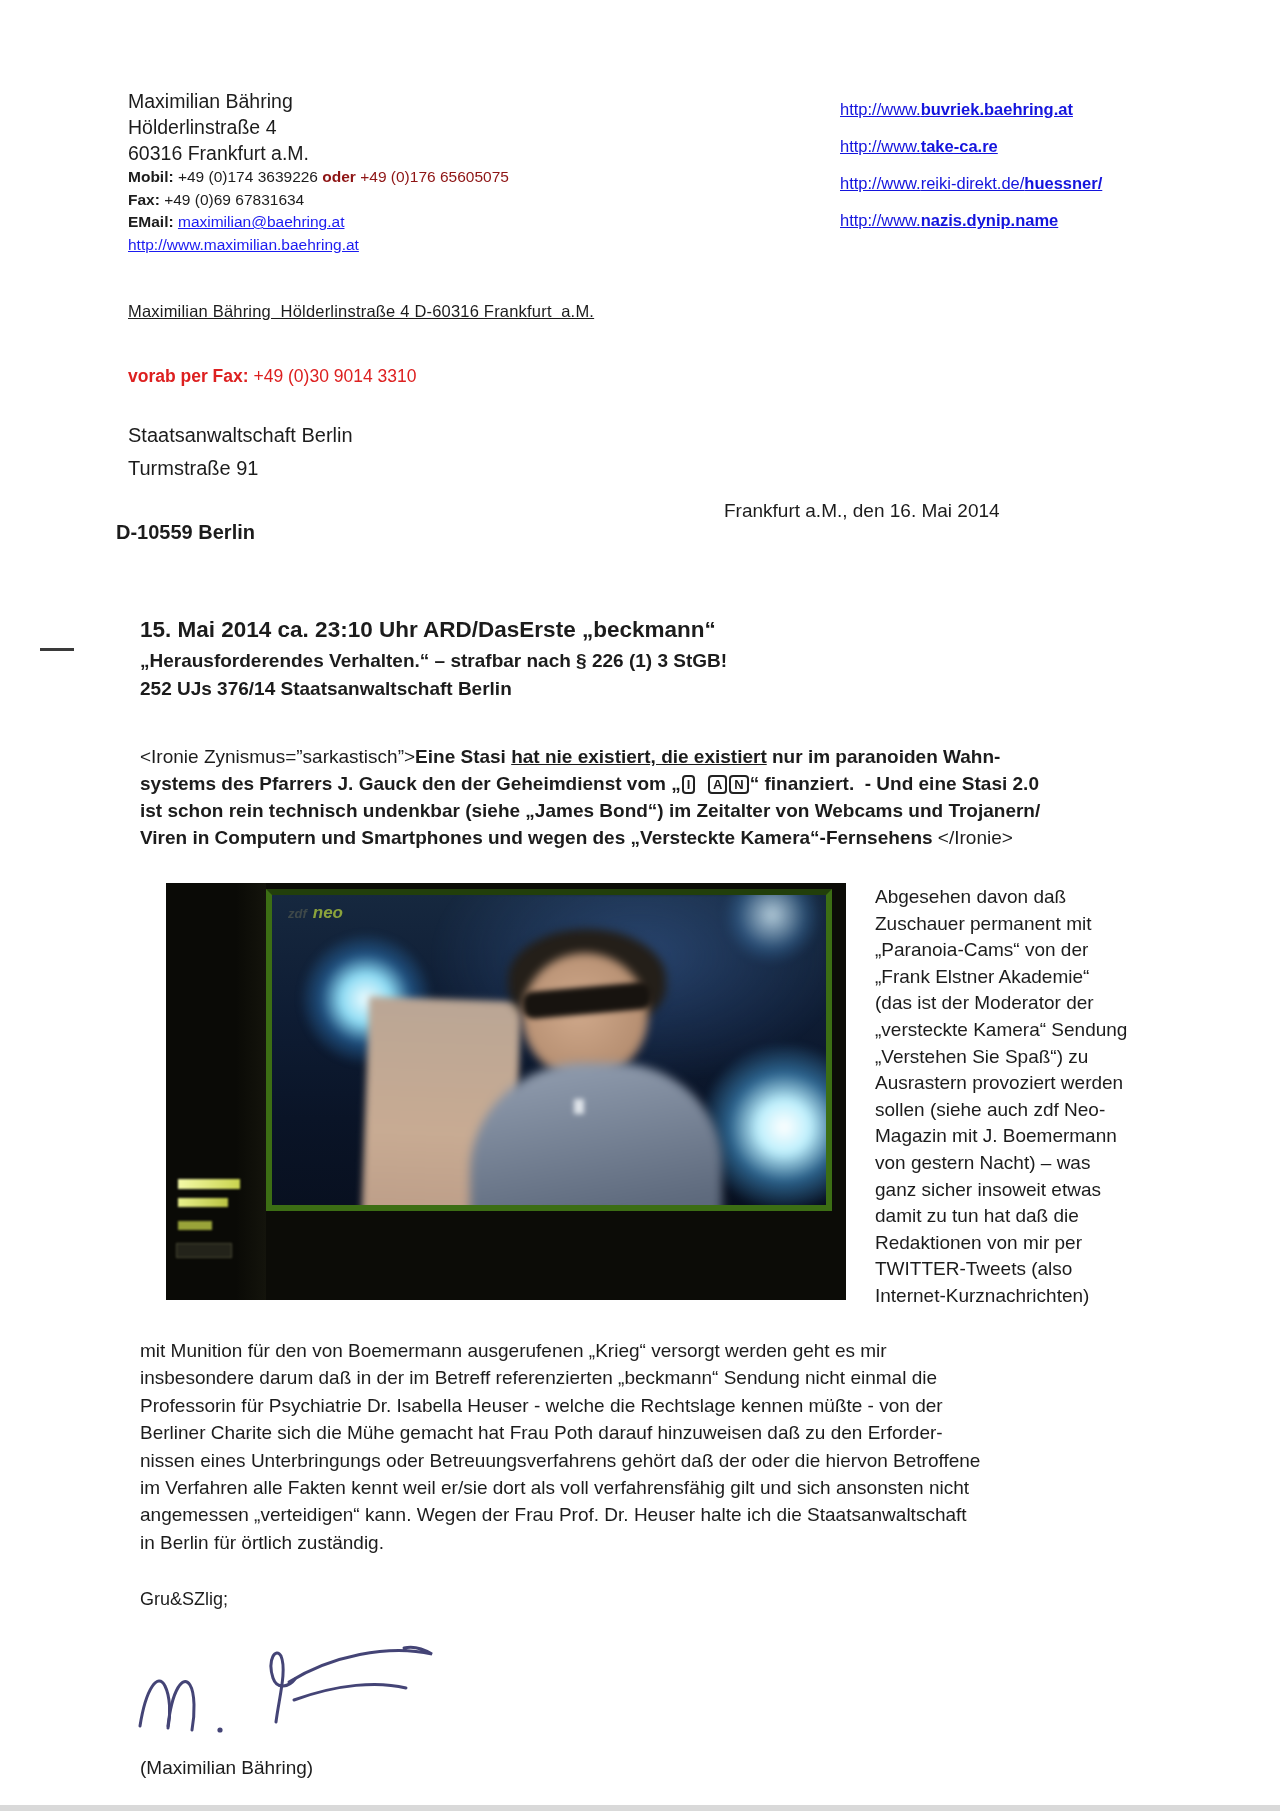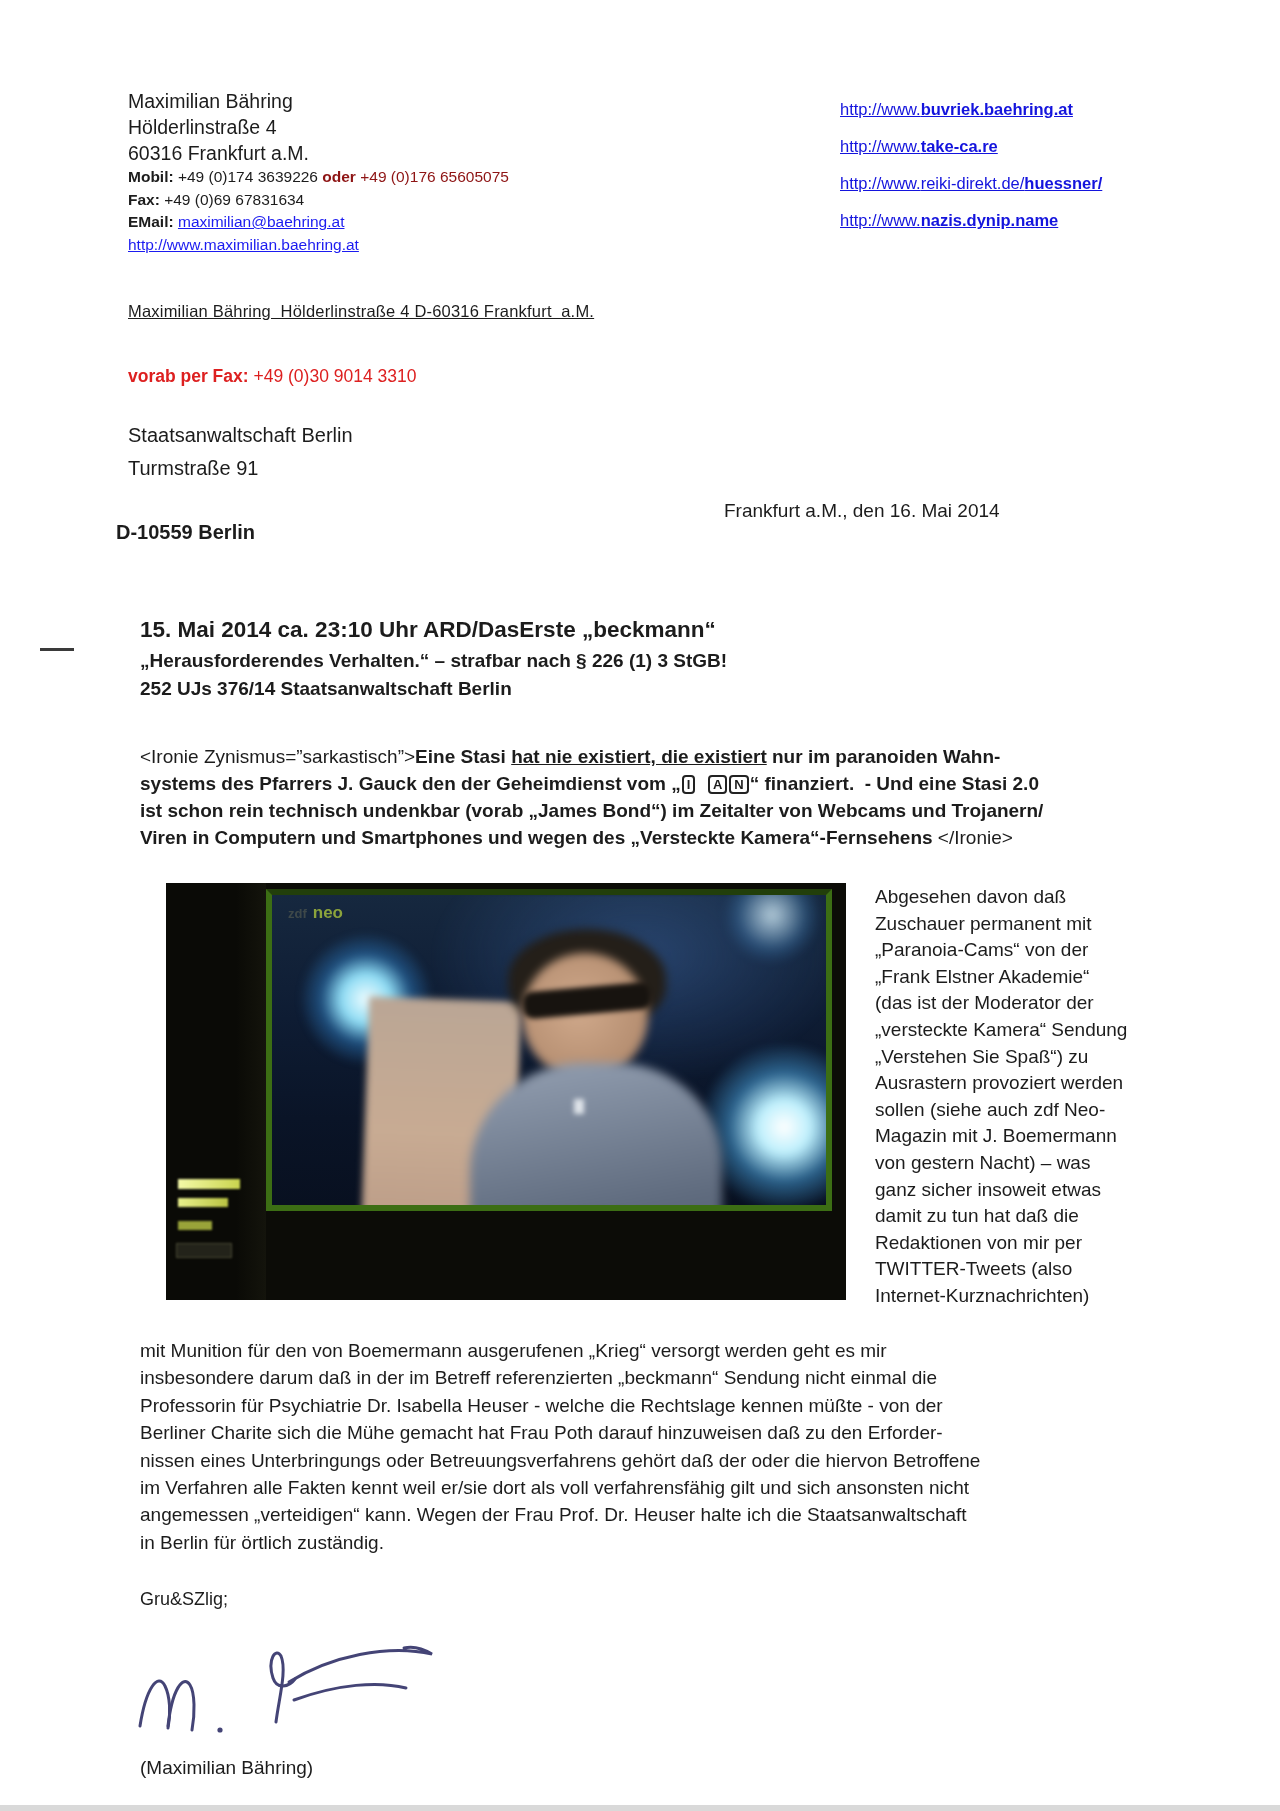--- a/index.html
+++ b/index.html
@@ -43,21 +43,21 @@
   .para2 div{white-space:pre;}
   .closing{position:absolute;left:140px;top:1589px;font-size:18px;}
   .signame{position:absolute;left:140px;top:1757px;font-size:19px;}
   .signature{position:absolute;left:126px;top:1626px;}
   .scan-edge{position:absolute;left:0;bottom:0;width:100%;height:6px;background:#d9d9d9;}
 
   
   .photo{position:absolute;left:166px;top:883px;width:680px;height:417px;background:#0c0c07;overflow:hidden;}
   .screen{position:absolute;left:100px;top:6px;width:566px;height:322px;box-sizing:border-box;
           border:6px solid #3c6e14;border-top-color:#223f0b;overflow:hidden;
-          background:linear-gradient(180deg,#16283f 0%,#0e1c33 40%,#0a1427 72%,#081020 100%);}
+          background:linear-gradient(180deg,#16283f 0%,#0e1c33 40%,#0a1427 72%,#081020 100%);font-style:italic;}
   .fx{position:absolute;left:0;top:0;right:0;bottom:0;filter:blur(1.8px);}
   .haze{position:absolute;left:25%;top:0;width:75%;height:65%;
         background:radial-gradient(ellipse at 55% 30%, rgba(80,130,205,.35), rgba(0,0,0,0) 65%);}
   .lightA{position:absolute;left:28px;top:38px;width:132px;height:132px;border-radius:50%;filter:blur(3px);
         background:radial-gradient(circle,#eefcff 0%,#8fdcf4 26%,rgba(45,125,195,.5) 48%,rgba(10,40,90,0) 72%);}
   .lightB{position:absolute;left:428px;top:148px;width:168px;height:168px;border-radius:50%;filter:blur(3px);
         background:radial-gradient(circle,#ffffff 0%,#bdeffc 22%,rgba(70,160,220,.55) 46%,rgba(10,40,90,0) 72%);}
   .lightC{position:absolute;left:452px;top:-28px;width:96px;height:96px;border-radius:50%;filter:blur(4px);
         background:radial-gradient(circle,rgba(220,245,255,.8),rgba(70,140,200,.3) 50%,rgba(0,0,0,0) 72%);}
   .pillar{position:absolute;left:92px;top:104px;width:152px;height:300px;transform:rotate(2deg);filter:blur(3px);
@@ -121,21 +121,21 @@
 
 <div class="foldmark"></div>
 
 <div class="subj1">15. Mai 2014 ca. 23:10 Uhr ARD/DasErste „beckmann“</div>
 <div class="subj2">„Herausforderendes Verhalten.“ – strafbar nach § 226 (1) 3 StGB!</div>
 <div class="subj3">252 UJs 376/14 Staatsanwaltschaft Berlin</div>
 
 <div class="para1">
     <div class="pline"><span>&lt;Ironie Zynismus=”sarkastisch”&gt;</span><span class="b">Eine Stasi </span><span class="b u">hat nie existiert, die existiert</span><span class="b"> nur im paranoiden Wahn-</span></div>
     <div class="pline"><span class="b">systems des Pfarrers J. Gauck den der Geheimdienst vom „</span><span class="key">I</span><span class="b">  </span><span class="key">A</span><span class="key">N</span><span class="b">“ finanziert.  - Und eine Stasi 2.0</span></div>
-    <div class="pline"><span class="b">ist schon rein technisch undenkbar (vorab „James Bond“) im Zeitalter von Webcams und Trojanern/</span></div>
+    <div class="pline"><span class="b">ist schon rein technisch undenkbar (siehe „James Bond“) im Zeitalter von Webcams und Trojanern/</span></div>
     <div class="pline"><span class="b">Viren in Computern und Smartphones und wegen des „Versteckte Kamera“-Fernsehens </span><span>&lt;/Ironie&gt;</span></div>
   </div>
 
 <div class="photo">
   <div class="bezel-shade"></div>
   <div class="bbar b1"></div>
   <div class="bbar b2"></div>
   <div class="bbar b3"></div>
   <div class="bbar b4"></div>
   <div class="screen">

